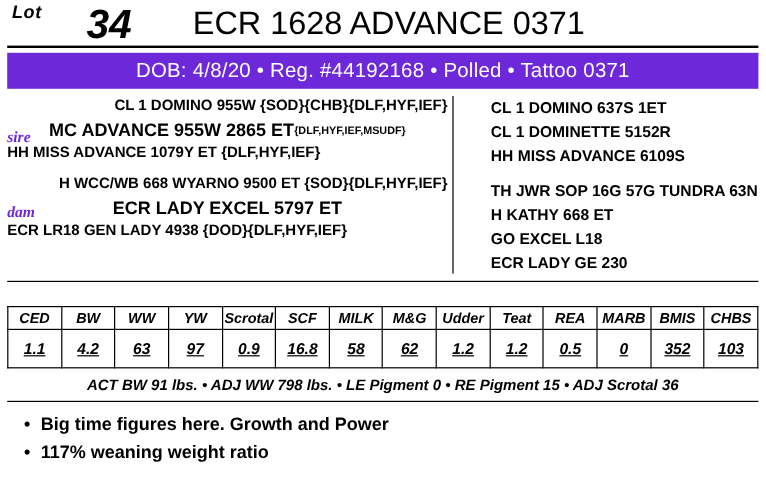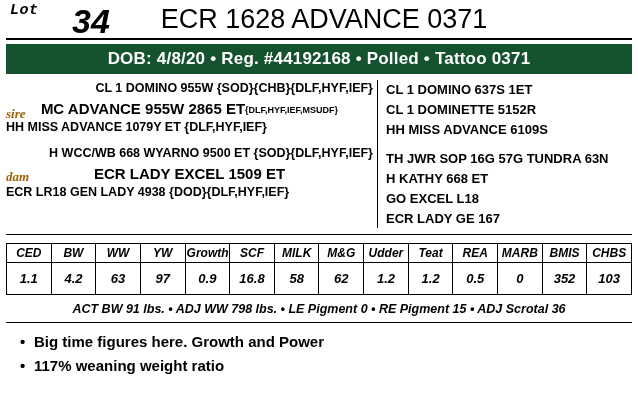--- a/index.html
+++ b/index.html
@@ -31,21 +31,21 @@
   .lot-block {
     position: absolute;
     left: 2px;
     top: 0px;
     width: 74px;
     height: 40px;
   }
   .lot-word {
     position: absolute;
     left: 2px; top: 2px;
-    font-family: Liberation Mono, monospace;
+    font-family: Liberation Sans, sans-serif;
     font-style: italic;
     font-weight: bold;
     font-size: 15px;
     letter-spacing: 0.5px;
   }
   .lot-number {
     position: absolute;
     left: 24px; top: 4px;
     font-family: "Liberation Sans", sans-serif;
     font-style: italic;
@@ -60,27 +60,27 @@
     font-size: 27px;
     letter-spacing: 0px;
     white-space: nowrap;
     transform: scaleX(1.0);
     margin-left: 10px;
   }
 
   
   .dob-bar {
     margin-top: 4px;
-    background: #14532d;
+    background: #6d28d9;
     color: #fff;
     height: 30px;
     display: flex;
     align-items: center;
     justify-content: center;
-    font-weight: bold;
+    font-weight: normal;
     font-size: 17px;
     letter-spacing: 0.2px;
     white-space: nowrap;
   }
 
   
   .ped {
     display: flex;
     margin-top: 6px;
   }
@@ -95,71 +95,73 @@
     padding-left: 8px;
   }
   .sire-block, .dam-block { position: relative; }
   .side-label {
     position: absolute;
     left: 0; 
     font-family: "Liberation Serif", serif;
     font-style: italic;
     font-weight: bold;
     font-size: 13px;
-    color: #a16207;
+    color: #6d28d9;
   }
   .ped-line {
     font-weight: bold;
     white-space: nowrap;
     line-height: 1.42;
   }
   .l1 { font-size: 12.5px; text-align: right; }
   .l2 { font-size: 15px; text-align: center; }
   .l3 { font-size: 12.5px; text-align: left; }
   .small-sup {
     font-size: 9px;
     font-weight: bold;
     vertical-align: 1px;
   }
   .dam-block { margin-top: 8px; }
   .ped-right-line {
     font-weight: bold;
     font-size: 13px;
     line-height: 1.52;
     white-space: nowrap;
+    margin-left: 23px;
   }
   .rblock2 { margin-top: 10px; }
 
   .divider {
     border-top: 1.5px solid #000;
     margin: 6px 0 0 0;
   }
 
   
   table.epd {
     width: 100%;
     border-collapse: collapse;
-    margin-top: 8px;
+    margin-top: 20px;
     table-layout: fixed;
     padding-left: 24px;
   }
   table.epd th, table.epd td {
     border: 1px solid #000;
     text-align: center;
     font-style: italic;
     font-weight: bold;
   }
   table.epd th {
     font-size: 12px;
     height: 19px;
     background: #fff;
   }
   table.epd td {
     font-size: 13px;
     height: 32px;
+    text-decoration: underline;
   }
 
   
   .stats {
     text-align: center;
     font-style: italic;
     font-weight: bold;
     font-size: 12.5px;
     margin-top: 7px;
     white-space: nowrap;
@@ -211,51 +213,51 @@
         <div class="ped-line l1">CL 1 DOMINO 955W {SOD}{CHB}{DLF,HYF,IEF}</div>
         <div class="ped-line l2">
           <span>MC ADVANCE 955W 2865 ET</span><span class="small-sup">{DLF,HYF,IEF,MSUDF}</span>
         </div>
         <div class="ped-line l3">HH MISS ADVANCE 1079Y ET {DLF,HYF,IEF}</div>
       </div>
 
       <div class="dam-block">
         <div class="side-label" style="top:24px;">dam</div>
         <div class="ped-line l1">H WCC/WB 668 WYARNO 9500 ET {SOD}{DLF,HYF,IEF}</div>
-        <div class="ped-line l2">ECR LADY EXCEL 1509 ET</div>
+        <div class="ped-line l2">ECR LADY EXCEL 5797 ET</div>
         <div class="ped-line l3">ECR LR18 GEN LADY 4938 {DOD}{DLF,HYF,IEF}</div>
       </div>
 
     </div>
 
     <div class="ped-right">
       <div>
         <div class="ped-right-line">CL 1 DOMINO 637S 1ET</div>
         <div class="ped-right-line">CL 1 DOMINETTE 5152R</div>
         <div class="ped-right-line">HH MISS ADVANCE 6109S</div>
       </div>
       <div class="rblock2">
         <div class="ped-right-line">TH JWR SOP 16G 57G TUNDRA 63N</div>
         <div class="ped-right-line">H KATHY 668 ET</div>
         <div class="ped-right-line">GO EXCEL L18</div>
-        <div class="ped-right-line">ECR LADY GE 167</div>
+        <div class="ped-right-line">ECR LADY GE 230</div>
       </div>
     </div>
   </div>
 
   <div class="divider"></div>
 
   <table class="epd">
     <thead>
       <tr>
         <th>CED</th>
         <th>BW</th>
         <th>WW</th>
         <th>YW</th>
-        <th>Growth</th>
+        <th>Scrotal</th>
         <th>SCF</th>
         <th>MILK</th>
         <th>M&amp;G</th>
         <th>Udder</th>
         <th>Teat</th>
         <th>REA</th>
         <th>MARB</th>
         <th>BMIS</th>
         <th>CHBS</th>
       </tr>

